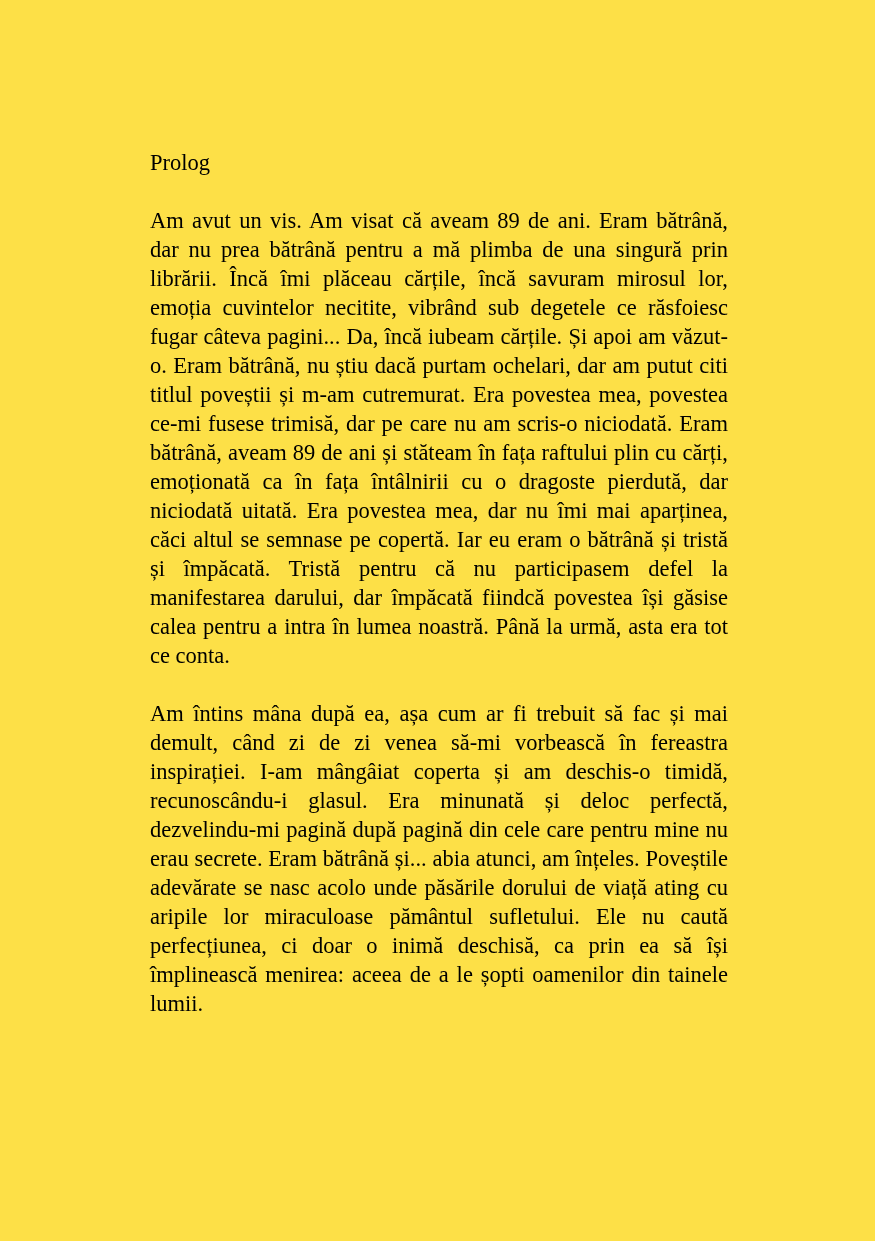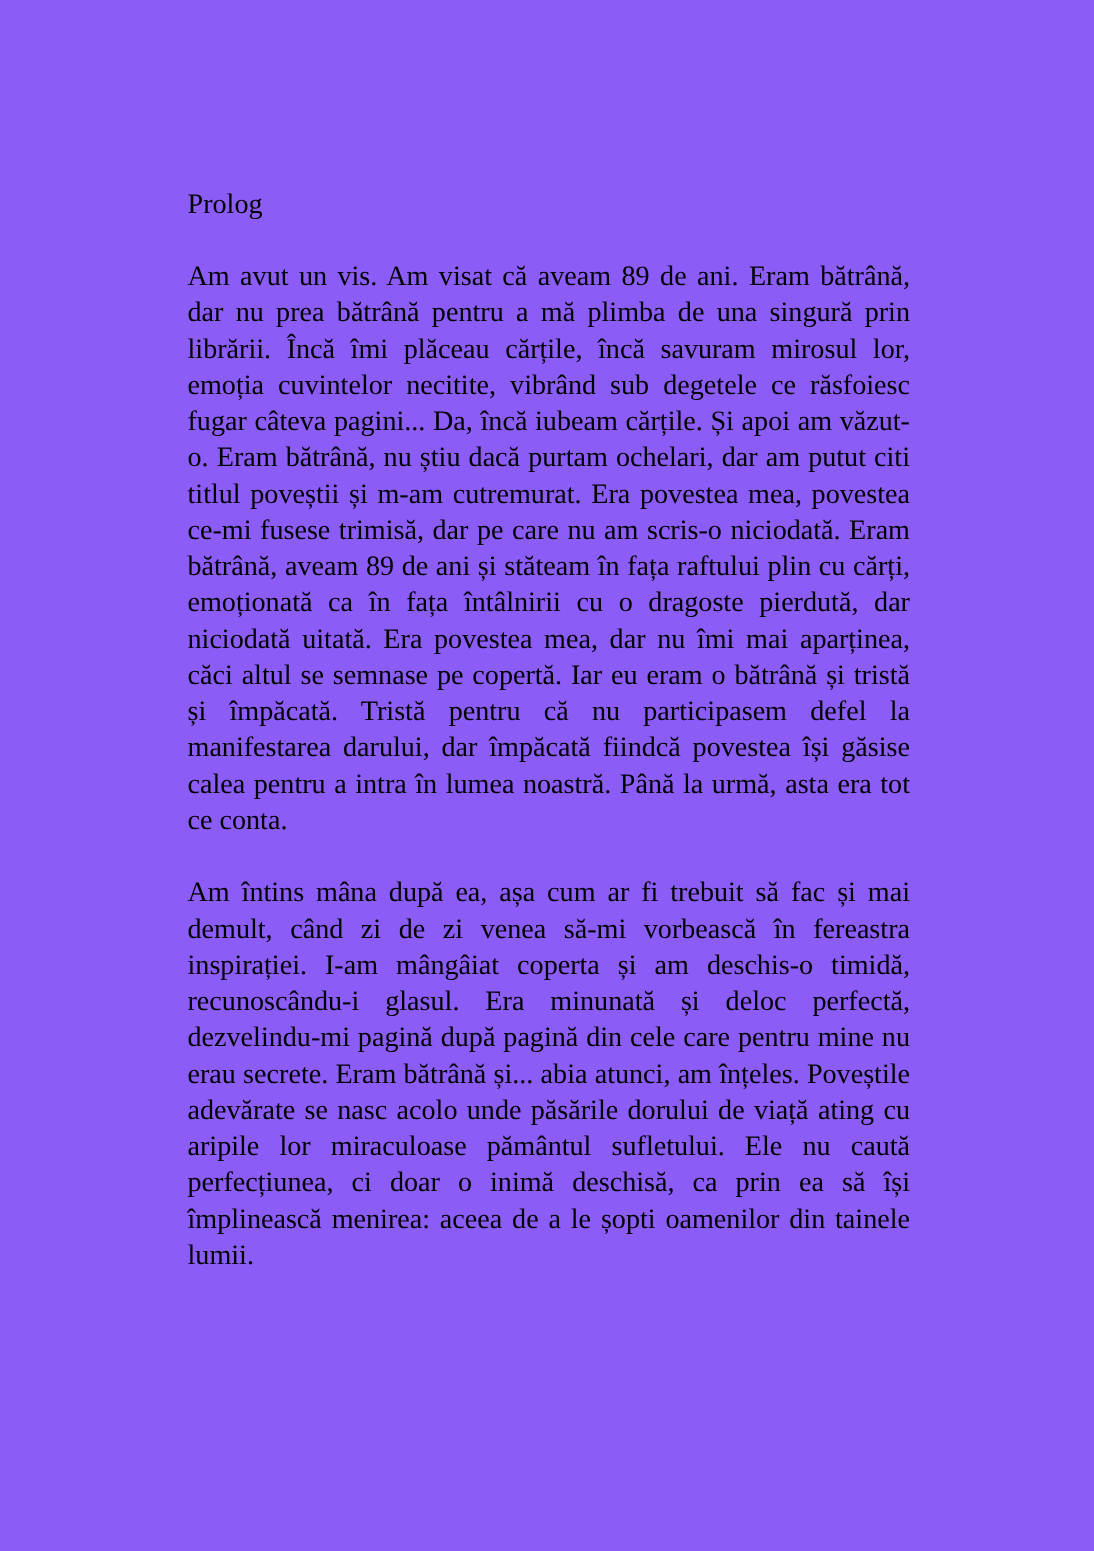--- a/index.html
+++ b/index.html
@@ -4,21 +4,21 @@
 <style>
   html, body {
     margin: 0;
     padding: 0;
     background: #ffffff;
   }
   .page {
     position: relative;
     width: 875px;
     height: 1241px;
-    background: #8b5cf6;
+    background: #fde047;
     color: #000000;
     font-family: "Liberation Serif", serif;
     overflow: hidden;
   }
   .text-block {
     position: absolute;
     left: 150px;
     top: 148px;
     width: 578px;
     font-size: 22.5px;

